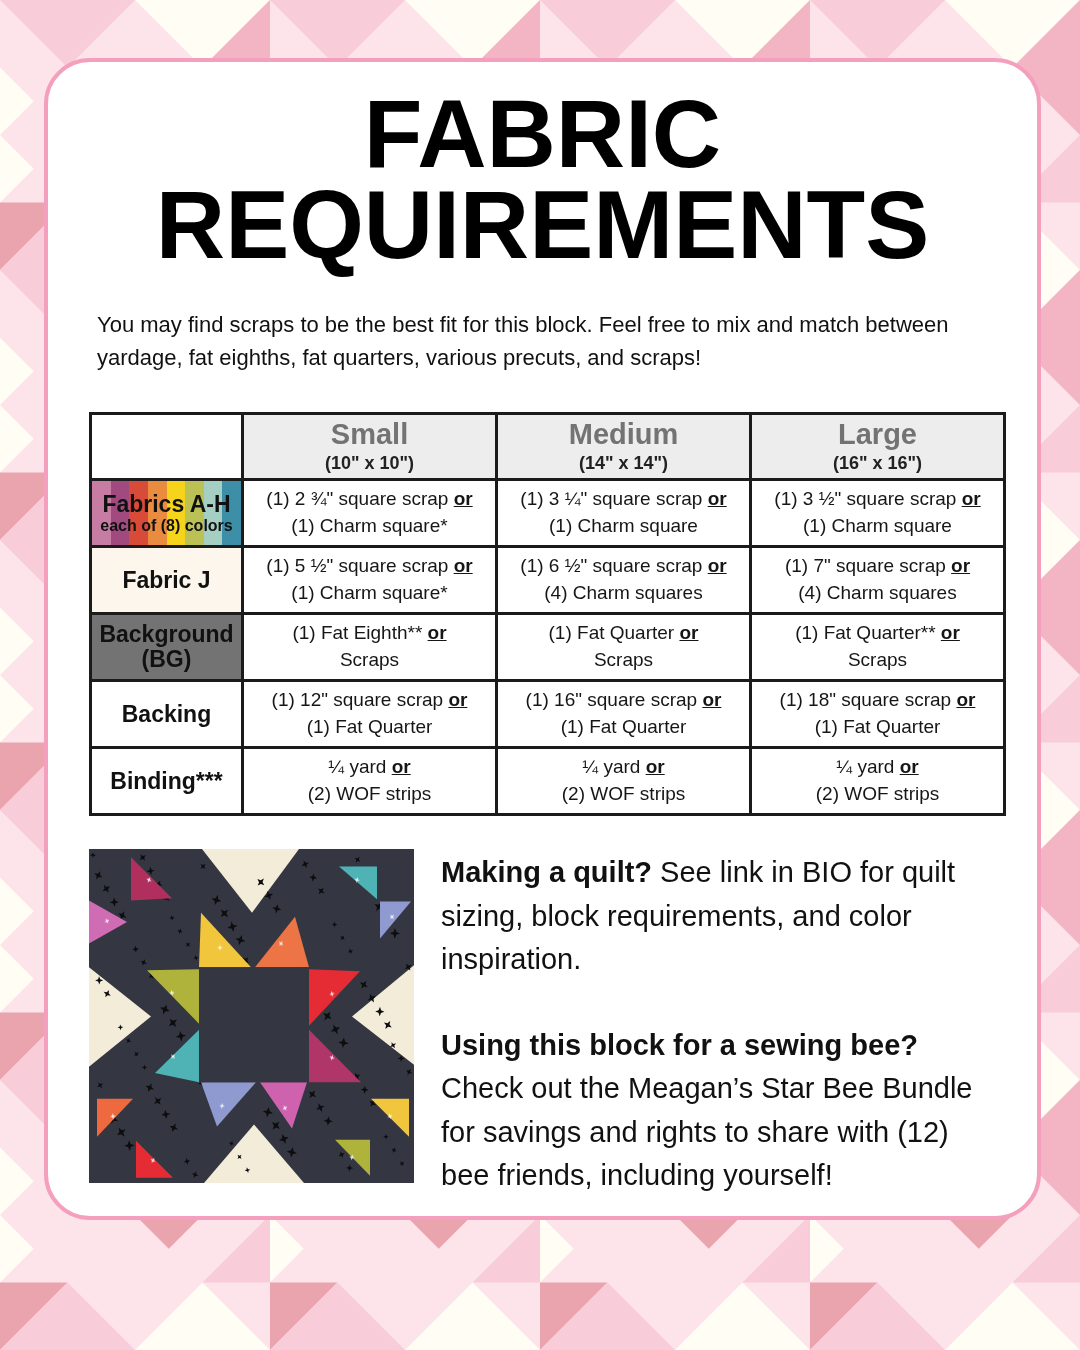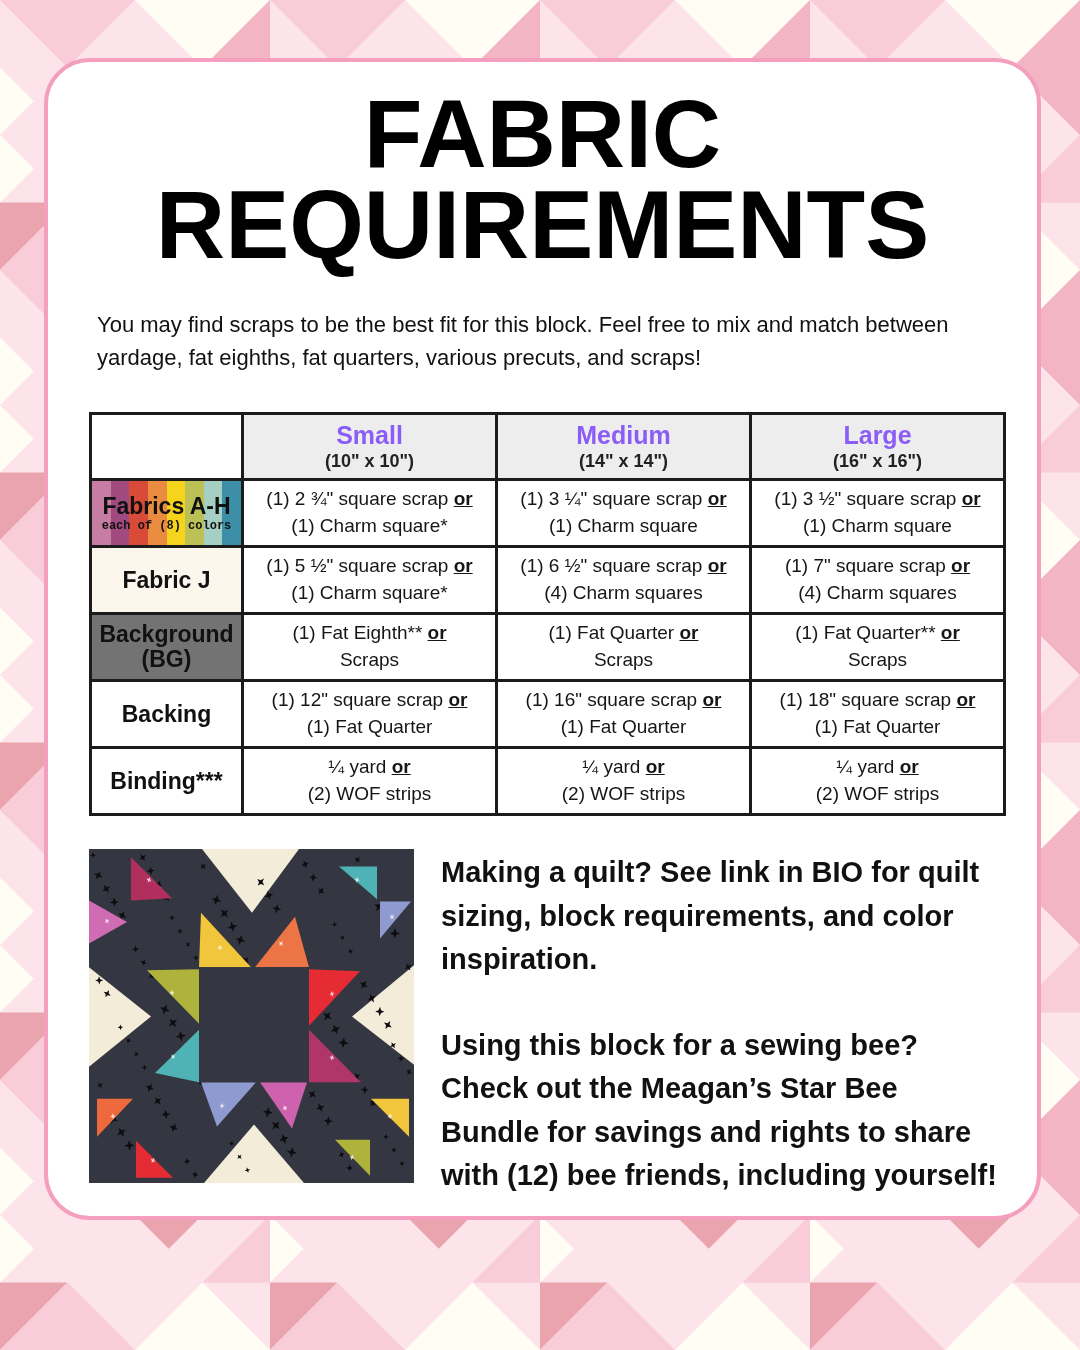--- a/index.html
+++ b/index.html
@@ -18,34 +18,34 @@
   .title-line { display:block; font-size:96px; line-height:0.95; letter-spacing:0; }
   .intro { margin:38px 44px 0 49px; font-size:22px; line-height:1.5; color:#111; }
 
   table.fabric { border-collapse:collapse; margin:38px 0 0 41px; table-layout:fixed; }
   table.fabric th, table.fabric td {
     border:3px solid #1b1b1b; text-align:center; vertical-align:middle; padding:2px 4px;
     box-sizing:border-box;
   }
   .corner-cell { border-top:hidden; border-left:hidden; background:transparent; width:152px; }
   thead th.size-col { background:#ededed; width:254px; height:66px; }
-  .col-name { font-size:25px; font-weight:bold; color:#8b5cf6; line-height:1.1; }
+  .col-name { font-size:29px; font-weight:bold; color:#737373; line-height:1.1; }
   .col-size { font-size:18px; color:#222; margin-top:2px; }
   tbody tr { height:67px; }
   th.row-label { font-weight:bold; font-size:23px; color:#111; width:152px; position:relative; }
   th.row-label.cream { background:#fdf6ec; }
   th.row-label.gray  { background:#737373; }
   th.row-label .stripes { position:absolute; inset:0; display:flex; }
   th.row-label .stripe { flex:1 1 auto; }
   th.row-label .label-wrap { position:relative; line-height:1.12; }
-  th.row-label .sub { font-size:12px; font-weight:bold; line-height:1.1;font-family:Liberation Mono, monospace; }
+  th.row-label .sub { font-size:16px; font-weight:bold; line-height:1.1; }
   td .cell-line { font-size:19px; line-height:1.42; color:#161616; }
   td .cell-line b { font-weight:bold;text-decoration:underline; }
 
-  .bottom { display:flex; margin:33px 36px 0 41px; gap:27px; align-items:flex-start;font-weight:bold; }
+  .bottom { display:flex; margin:33px 36px 0 41px; gap:27px; align-items:flex-start; }
   .quilt-wrap { flex:none; width:325px; height:334px; }
   .notes { font-size:29px; line-height:1.5; color:#111; padding-top:2px; }
   .notes p { margin:0 0 42px; }
   .notes p:last-child { margin-bottom:0; }
 </style>
 </head>
 <body>
 
 <svg class="bg-svg" width="1080" height="1350" aria-hidden="true">
   <defs>

